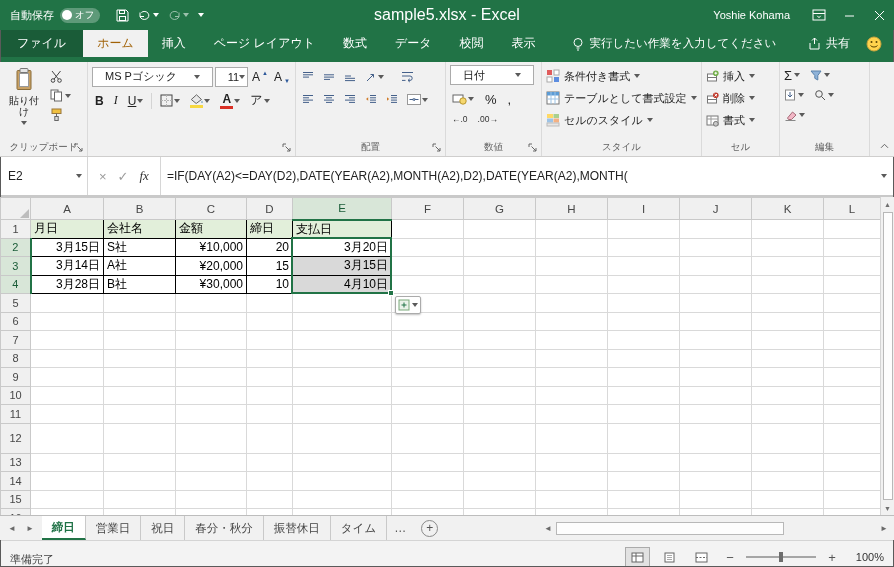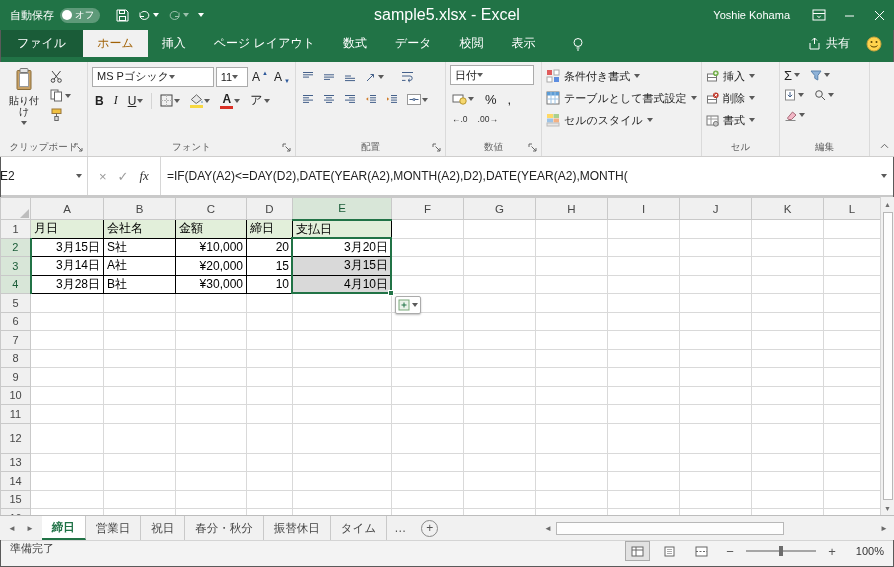--- a/index.html
+++ b/index.html
@@ -37,21 +37,21 @@
 .rgroup{position:relative;border-right:1px solid #dadada;padding:3px 3px 15px 4px;overflow:hidden}
 .g-clip{width:88px}.g-font{width:208px}.g-align{width:150px}.g-num{width:96px}.g-style{width:160px}.g-cells{width:78px}.g-edit{width:90px}
 .glabel{position:absolute;bottom:2px;left:0;right:0;text-align:center;font-size:9.5px;color:#5f5f5f;white-space:nowrap}
 .launch{position:absolute;right:3px;bottom:3px}
 .pastebig{float:left;width:40px;text-align:center;font-size:10px;color:#222;padding-top:3px}
 .plabel{line-height:1.1;margin-top:2px}
 .clipcol{margin-left:46px;display:flex;flex-direction:column;gap:6px;padding-top:5px}
 .cico{display:inline-flex;align-items:center;gap:2px}
 .frow{display:flex;align-items:center;gap:2px;height:23px}
 .frow2{display:flex;align-items:center;gap:6px;height:25px;padding-left:1px}
-.combo{background:#fff;border:1px solid #ababab;height:20px;display:flex;align-items:center;justify-content:flex-start;padding:0 4px;font-size:11px;color:#222;white-space:nowrap;overflow:hidden}
+.combo{background:#fff;border:1px solid #ababab;height:20px;display:flex;align-items:center;justify-content:space-between;padding:0 12px;font-size:11px;color:#222;white-space:nowrap;overflow:hidden}
 .fname{width:130px}.fsize{width:34px}
 .fbtn{display:inline-flex;align-items:center;gap:1px;padding:1px 2px;color:#222;font-size:12px;white-space:nowrap}
 .bold{font-weight:bold}
 .italic{font-style:italic;font-family:"Liberation Serif",serif}
 .und span:first-child{text-decoration:underline}
 .supup,.supdn{font-size:6px;color:#2b579a;margin-left:1px;align-self:flex-start}
 .supdn{align-self:flex-end}
 .colstack{display:inline-flex;flex-direction:column;align-items:center;line-height:1;gap:1px}
 .bar{width:13px;height:3px;display:block}
 .colA{font-size:12px;font-weight:bold;color:#222;line-height:1}
@@ -62,21 +62,21 @@
 .dec{font-size:8.5px;color:#333}
 .pct,.comma{font-size:13px}
 .srow{display:flex;align-items:center;gap:4px;height:22px;font-size:11px;color:#222;white-space:nowrap}
 .erow{display:flex;align-items:center;gap:10px;height:20px}
 .ebtn{display:inline-flex;align-items:center;gap:2px}
 .sigma{font-size:13px;color:#222}
 .rcollapse{position:absolute;right:5px;bottom:4px}
 
 
 .fbar{flex:0 0 40px;background:#fff;border-bottom:2px solid #c9c9c9;display:flex;align-items:stretch}
-.namebox{width:88px;display:flex;align-items:center;font-size:12px;color:#222;border-right:1px solid #d6d6d6}
+.namebox{width:88px;display:flex;align-items:center;padding-left:8px;font-size:12px;color:#222;border-right:1px solid #d6d6d6}
 .nbcaret{margin-left:auto;margin-right:5px}
 .fbtns{display:flex;align-items:center;gap:11px;padding:0 11px;border-right:1px solid #d6d6d6}
 .cancel,.enter{color:#9b9b9b;font-size:13px}
 .fx{font-style:italic;font-family:"Liberation Serif",serif;color:#333;font-size:13px}
 .finput{flex:1;display:flex;align-items:center;padding-left:6px;font-size:12px;color:#222;white-space:nowrap;overflow:hidden}
 .fexpand{width:20px;display:flex;align-items:center;justify-content:center}
 
 
 .gridwrap{flex:1 1 auto;position:relative;background:#fff;overflow:hidden}
 .cellswrap{position:absolute;left:0;top:0;right:14px;bottom:0;overflow:hidden}
@@ -107,21 +107,21 @@
 .stab{display:flex;align-items:center;padding:0 10px;font-size:11.5px;color:#444;border-right:1px solid #c9c9c9;white-space:nowrap}
 .stab.active{background:#fff;color:#1e7145;font-weight:bold;border-bottom:2px solid #217346}
 .soverflow{display:flex;align-items:center;padding:0 7px;color:#555;font-size:12px}
 .addsheet{width:17px;height:17px;border-radius:50%;border:1px solid #8a8a8a;color:#555;display:flex;align-items:center;justify-content:center;font-size:12px;align-self:center;margin-left:8px;line-height:1}
 .hscroll{position:absolute;right:2px;top:4px;height:17px;width:352px;display:flex;align-items:center}
 .harr{width:16px;text-align:center;color:#6a6a6a;font-size:8px}
 .hthumb{width:228px;height:13px;background:#fdfdfd;border:1px solid #b8b8b8}
 .htrack{flex:1}
 
 
-.statusbar{flex:0 0 27px;background:#f3f3f3;border-top:1px solid #d4d4d4;display:flex;align-items:flex-start;font-size:11px;color:#444;padding-left:10px}
+.statusbar{flex:0 0 27px;background:#f3f3f3;border-top:1px solid #d4d4d4;display:flex;align-items:flex-end;font-size:11px;color:#444;padding-left:10px}
 .sright{margin-left:auto;display:flex;align-items:center;gap:7px;padding-right:10px}
 .vbtn{width:25px;height:20px;display:flex;align-items:center;justify-content:center;border:1px solid transparent}
 .vbtn.active{background:#e2e2e2;border-color:#ababab}
 .zbtn{width:18px;text-align:center;color:#555;font-size:13px}
 .ztrack{width:70px;height:2px;background:#a6a6a6;position:relative}
 .zthumb{position:absolute;left:50%;top:-4px;width:4px;height:10px;background:#6d6d6d;transform:translateX(-50%)}
 .zlabel{width:36px;text-align:right;color:#333}
 </style>
 </head>
 <body>
@@ -194,20 +194,21 @@
         <div class="rtab">数式</div>
         <div class="rtab">データ</div>
         <div class="rtab">校閲</div>
         <div class="rtab">表示</div>
       </div>
     <div class="tellme">
       <svg width="12" height="14">
           <circle cx="6" cy="5.5" r="4" fill="none" stroke="#fff"></circle>
           <path d="M4.5 11 h3 M5 13 h2" stroke="#fff"></path>
         </svg>
+      <span>実行したい作業を入力してください</span>
     </div>
     <div class="tabright">
       <div class="share">
         <svg width="13" height="13">
             <path d="M6.5 1 v6" stroke="#fff"></path>
             <path d="M4 3.5 L6.5 1 L9 3.5" fill="none" stroke="#fff"></path>
             <path d="M2 6 v6 h9 V6" fill="none" stroke="#fff"></path>
           </svg>
         <span>共有</span>
       </div>
@@ -310,21 +311,20 @@
               <span class="colA">A</span>
               <span class="bar" style="background:#d93025"></span>
             </span>
             <span class="caret"></span>
           </span>
         <span class="fbtn">
             <span>ア</span>
             <span class="caret"></span>
           </span>
       </div>
-      <div class="glabel">フォント</div>
       <svg class="launch" width="10" height="10">
           <path d="M1 4 V1 h3 M3.5 3.5 L8 8 M8 5 V8 H5" fill="none" stroke="#666"></path>
         </svg>
     </div>
 
     <div class="rgroup g-align">
       <div class="frow" style="gap:5px">
         <span class="fbtn">
             <svg width="12" height="11">
               <path d="M1 1.5 h10 M1 3.8 h10 M1 6.1 h6" stroke="#44608a"></path>
@@ -447,20 +447,21 @@
         <svg width="14" height="14">
             <rect x="1" y="1" width="6" height="4" fill="#ffd966"></rect>
             <rect x="7.5" y="1" width="5.5" height="4" fill="#a9d08e"></rect>
             <rect x="1" y="5.5" width="6" height="4" fill="#9dc3e6"></rect>
             <rect x="7.5" y="5.5" width="5.5" height="4" fill="#f4b183"></rect>
             <rect x="1" y="10" width="12" height="3" fill="#e7e6e6" stroke="#bbb"></rect>
           </svg>
         <span>セルのスタイル</span>
           <span class="caret"></span>
       </div>
+      <div class="glabel">スタイル</div>
     </div>
 
     <div class="rgroup g-cells">
       <div class="srow">
         <svg width="13" height="13">
             <rect x="1.5" y="4" width="9" height="7" fill="#fff" stroke="#777"></rect>
             <path d="M1.5 7.5 h9" stroke="#777"></path>
             <circle cx="9.8" cy="3.2" r="2.8" fill="#70ad47"></circle>
             <path d="M9.8 1.8 v2.8 M8.4 3.2 h2.8" stroke="#fff"></path>
           </svg>

